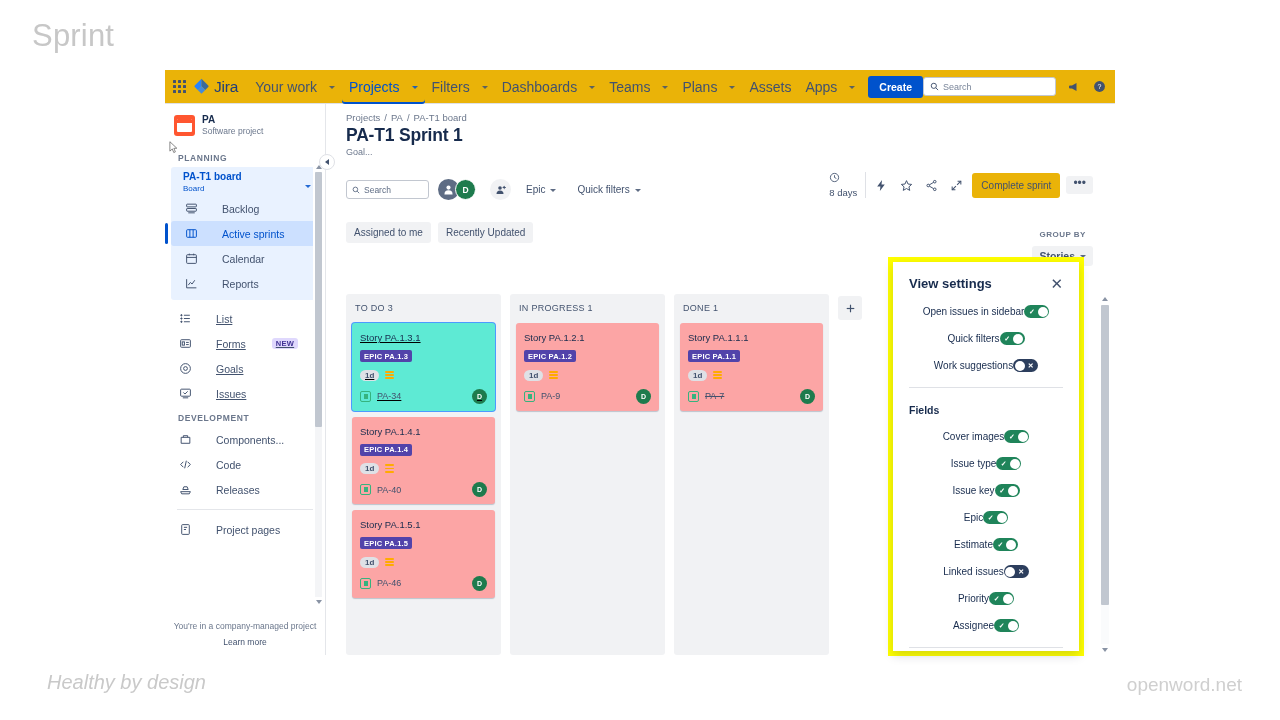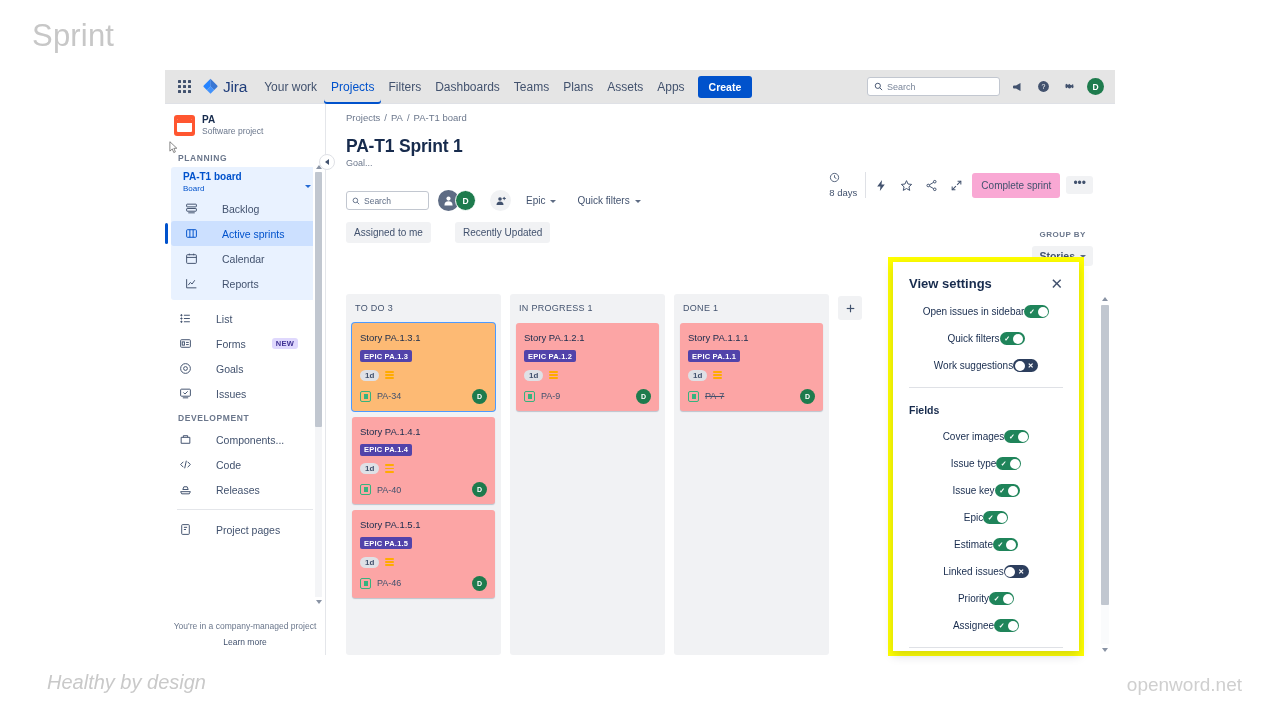--- a/index.html
+++ b/index.html
@@ -31,32 +31,32 @@
     width: 950px; height: 585px;
     background: #fff;
     overflow: hidden;
   }
 
   
   .topnav {
     position: relative; height: 34px;
     border-bottom: 1px solid #dfe1e6;
     display: flex; align-items: center; padding: 0 8px;
-    background: #e5e5e5;
+    background: #eab308;
   }
   .appswitcher { width: 22px; height: 22px; display:flex; align-items:center; justify-content:center; border-radius:3px; }
   .grid9 { display: grid; grid-template-columns: repeat(3, 3px); grid-template-rows: repeat(3,3px); gap: 2px; }
   .grid9 i { display:block; width:3px;height:3px;background:#42526e;border-radius:.5px; }
   .brand { display: flex; align-items: center; gap: 4px; margin-left: 7px; margin-right: 10px;}
   .brand-logo { width: 17px; height: 17px; }
   .brand-text { font-size: 15.5px; color: #1f3d7a; font-weight: 500; letter-spacing: -.2px; }
   .navitem {
-    font-size: 12px; color: #42526e; padding: 4px 7px; border-radius: 3px;
+    font-size: 14px; color: #42526e; padding: 4px 7px; border-radius: 3px;
     display: flex; align-items: center; gap: 12px; cursor: pointer; white-space: nowrap;
-    height: 34px; line-height: 26px; flex-direction: column;
+    height: 34px; line-height: 26px;
   }
   .navitem.active { color: #0052cc; box-shadow: inset 0 -2px 0 #0052cc; }
   .caret { display:inline-block; width:0;height:0;border-left:3px solid transparent;border-right:3px solid transparent;border-top:3.5px solid currentColor; opacity:.85; margin-top:1px;}
   .create-btn {
     background: #0052cc; color: #fff; font-size: 10.5px; font-weight: 600;
     padding: 5px 11px; border-radius: 3px; margin-left: 6px; cursor: pointer;
   }
   .topnav-right { margin-left: auto; display: flex; align-items: center; gap: 9px; padding-right: 3px;}
   .searchbox {
     width: 133px; height: 19px; border: 1px solid #c2c7d0; border-radius: 3px;
@@ -89,21 +89,21 @@
   .board-name { font-size: 10px; color: #0052cc; font-weight: 600; line-height: 12px;}
   .board-sub { font-size: 8px; color: #0052cc; line-height: 11px;}
   .sb-item {
     display: flex; align-items: center; gap: 23px; padding: 5px 8px 5px 13px;
     font-size: 10.5px; color: #42526e; cursor: pointer; position: relative; border-radius: 3px;
   }
   .sb-item.sel { background: #cce0ff; color: #0052cc; font-weight: 500; }
   .sb-item.sel:before { content:""; position:absolute; left:-6px; top:2px; bottom:2px; width:2.5px; background:#0052cc; border-radius:2px;}
   .sb-item .sbi { width: 15px; height: 15px; flex: none; display:flex;align-items:center;justify-content:center;}
   .sb-list { margin-top: 6px; }
-  .sb-list .sb-item { padding-left: 13px; }
+  .sb-list .sb-item { padding-left: 13px; text-decoration: underline; }
   .new-badge {
     background: #dfd8fd; color: #403294; font-size: 7.5px; font-weight: 700;
     padding: 1px 4px; border-radius: 3px; letter-spacing: .3px; margin-left: 3px;
   }
   .sb-divider { height: 1px; background: #e4e6ea; margin: 7px 12px; }
   .sb-foot { position: absolute; left: 0; right: 0; bottom: 8px; text-align: center; }
   .sb-foot .t1 { font-size: 8.5px; color: #6b778c; }
   .sb-foot .t2 { font-size: 8.5px; color: #42526e; margin-top: 6px; }
   .sb-fade { position:absolute; left:0; right:1px; bottom:36px; height:12px; background:linear-gradient(to bottom, rgba(255,255,255,0), #fff); }
 
@@ -121,54 +121,54 @@
     position: absolute; left: 154px; top: 50px; width: 16px; height: 16px;
     border-radius: 50%; background: #fff; border: 1px solid #dfe1e6;
     display: flex; align-items: center; justify-content: center; z-index: 6; cursor: pointer;
   }
   .chev-l { width:0;height:0;border-top:3px solid transparent;border-bottom:3px solid transparent;border-right:4px solid #42526e; }
 
   
   .main { flex: 1; position: relative; padding: 8px 0 0 20px; min-width: 0; background:#fff;}
   .crumbs { font-size: 9.5px; color: #6b778c; display: flex; gap: 4px; }
   .crumbs span.c { cursor: pointer; }
-  .page-title { font-size: 17.5px; color: #172b4d; font-weight: 600; margin-top: 13px; letter-spacing: -.2px;}
+  .page-title { font-size: 17.5px; color: #172b4d; font-weight: 600; margin-top: 2px; letter-spacing: -.2px;}
   .goal { font-size: 9px; color: #6b778c; margin-top: 1px;}
   .head-actions { position: absolute; right: 22px; top: 68px; display: flex; align-items: center; gap: 6px; }
   .days { display: flex; align-items: flex-start; gap: 4px; font-size: 9.5px; color: #42526e; padding-right: 8px; border-right: 1px solid #dfe1e6; flex-direction: column; }
   .ha-icon { width: 19px; height: 19px; display:flex;align-items:center;justify-content:center;border-radius:3px;cursor:pointer;}
-  .complete-btn { background: #f9a8d4; color: #42526e; font-size: 10px; font-weight: 500; padding: 7px 9px; border-radius: 3px; cursor: pointer; }
+  .complete-btn { background: #eab308; color: #42526e; font-size: 10px; font-weight: 500; padding: 7px 9px; border-radius: 3px; cursor: pointer; }
   .more-btn { background: #f1f2f4; color: #42526e; font-size: 12px; padding: 2px 7px 6px; border-radius: 3px; cursor:pointer; line-height:10px;}
 
   
   .filters { display: flex; align-items: center; gap: 9px; margin-top: 22px; }
   .f-search { width: 83px; height: 19px; border: 1px solid #c2c7d0; border-radius: 3px; display: flex; align-items: center; gap: 4px; padding: 0 5px;}
   .f-search .ph { font-size: 8.5px; color: #5e6c84; }
   .av-group { display: flex; align-items: center; }
   .av-group .a1 { width: 21px;height:21px;border-radius:50%;background:#5e6c84;display:flex;align-items:center;justify-content:center;}
   .av-group .a2 { width: 21px;height:21px;border-radius:50%;background:#1e7b4d;color:#fff;font-size:8.5px;font-weight:700;display:flex;align-items:center;justify-content:center;margin-left:-4px;border:1.5px solid #fff;}
   .addppl { width: 21px;height:21px;border-radius:50%;background:#f1f2f4;display:flex;align-items:center;justify-content:center;margin-left:5px;cursor:pointer;}
   .f-drop { font-size: 10px; color: #42526e; display:flex;align-items:center;gap:5px; padding: 4px 6px; border-radius:3px;cursor:pointer;}
-  .qf-row { display: flex; gap: 24px; margin-top: 11px; align-items: center; }
+  .qf-row { display: flex; gap: 7px; margin-top: 22px; align-items: center; }
   .qf { font-size: 10px; color: #42526e; font-weight: 500; background: #f1f2f4; padding: 5px 8px; border-radius: 3px; cursor: pointer;}
   .groupby { position: absolute; right: 22px; top: 126px; display: flex; align-items: center; gap: 7px; flex-direction: column; }
   .gb-label { font-size: 8px; color: #6b778c; font-weight: 600; letter-spacing: .5px;}
   .gb-sel { font-size: 10.5px; color: #42526e; font-weight: 600; background: #f1f2f4; padding: 4px 7px; border-radius: 3px; display:flex;align-items:center;gap:5px;cursor:pointer;}
   .gb-ic { width: 21px;height:21px;display:flex;align-items:center;justify-content:center;border-radius:3px;cursor:pointer;}
   .gb-ic.hl { background: #e9f2ff; outline: 3px solid #ffff00; }
 
   
   .board { position: absolute; left: 20px; right: 22px; top: 190px; bottom: 0; display: flex; gap: 9px; }
   .col { width: 155px; background: #f1f2f4; border-radius: 3px; padding: 7px 6px 0; flex:none; }
   .col-head { font-size: 9px; color: #44546f; font-weight: 500; letter-spacing: .3px; padding: 2px 3px 10px 3px;}
   .card {
     background: #fca5a5; border-radius: 3px; padding: 8px 8px 7px; margin-bottom: 6px;
     box-shadow: 0 1px 1px rgba(9,30,66,.22); cursor: pointer;
   }
-  .card.sel { background: #fdba74; box-shadow: 0 0 0 1px #4c9aff; }
+  .card.sel { background: #5eead4; box-shadow: 0 0 0 1px #4c9aff; text-decoration: underline; }
   .card-title { font-size: 9.5px; color: #172b4d; line-height: 13px;}
   .epic-tag {
     display: inline-block; background: #5243aa; color: #fff; font-size: 7.5px; font-weight: 700;
     padding: 1.5px 4px; border-radius: 2px; margin-top: 6px; letter-spacing: .2px;
   }
   .card-meta { display: flex; align-items: center; gap: 6px; margin-top: 7px; }
   .est { background: #dfe1e6; color: #42526e; font-size: 8px; font-weight: 600; padding: 1px 5px; border-radius: 8px;}
   .prio { display:flex;flex-direction:column;gap:1.5px;}
   .prio i { display:block;width:9px;height:1.8px;background:#ffab00;border-radius:1px;}
   .card-foot { display: flex; align-items: center; gap: 6px; margin-top: 8px; }

